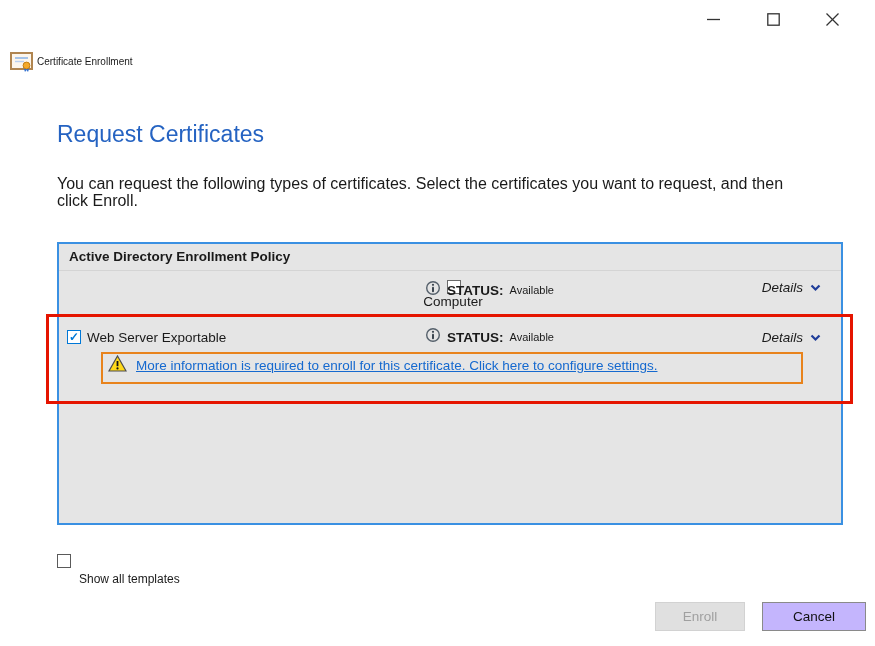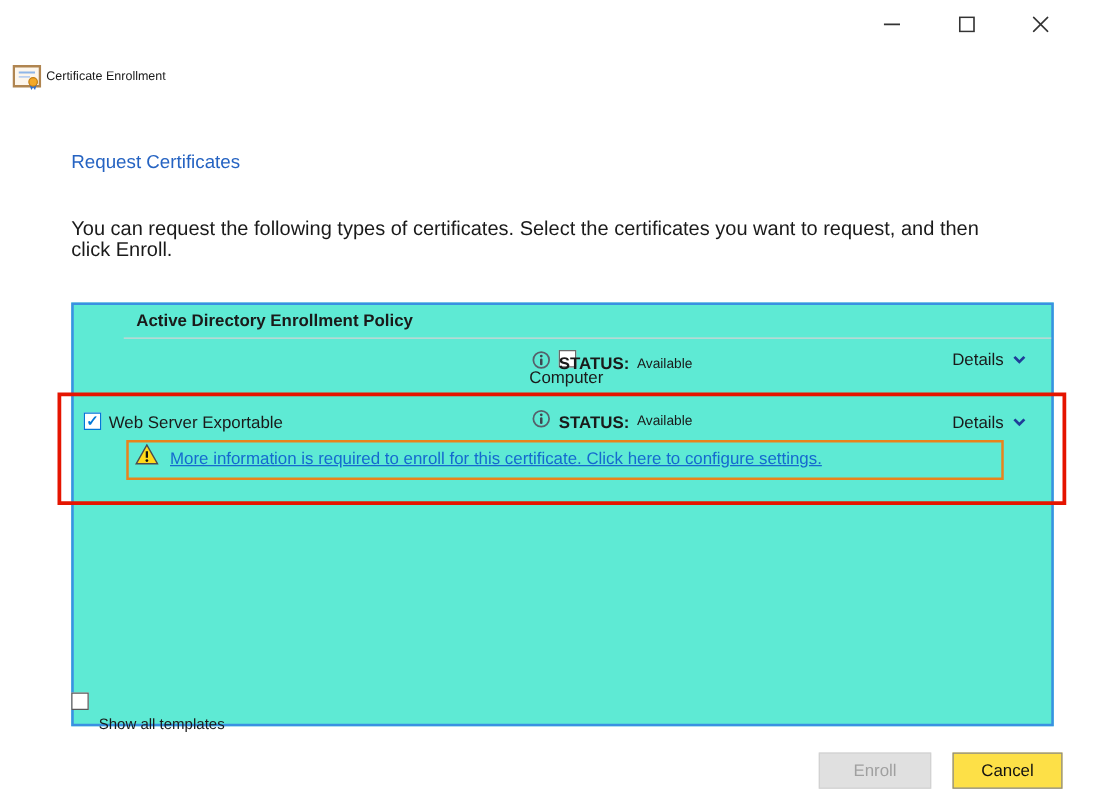--- a/index.html
+++ b/index.html
@@ -25,27 +25,27 @@
     position:absolute;top:6px;width:42px;height:30px;
     display:flex;align-items:center;justify-content:center;
     background:transparent;border:none;cursor:default;
   }
 
   
   .dlg-title{left:37px;top:56px;font-size:10px;}
   .dlg-icon{left:10px;top:52px;}
 
   
-  .page-heading{left:57px;top:121px;font-size:15px;color:var(--heading-blue);}
+  .page-heading{left:57px;top:121px;font-size:23px;color:var(--heading-blue);}
   .page-desc{left:57px;top:176px;width:758px;font-size:16px;line-height:16.5px;}
 
   
   .panel{
-    left:57px;top:242px;width:786px;height:339px;
-    border:2px solid var(--panel-blue);background:#5eead4;padding-left:40px;
+    left:57px;top:242px;width:786px;height:283px;
+    border:2px solid var(--panel-blue);background:#e5e5e5;
   }
   .panel-header{
     height:27px;line-height:26px;padding-left:10px;
     font-weight:bold;font-size:13.5px;
     border-bottom:1px solid #d4d4d4;
   }
   .row{position:absolute;left:0;right:0;height:28px;display:flex;align-items:center;}
   .row-1{top:36px;flex-direction:column;}
   .row-2{top:79px;}
   .checkbox{
@@ -55,21 +55,21 @@
     font-size:12px;font-weight:bold;color:var(--checkbox-blue);line-height:1;
   }
   .checkbox.checked{border-color:var(--checkbox-blue);}
   .row-label{margin-left:6px;font-size:13.5px;}
   .status-cluster{position:absolute;left:366px;display:flex;align-items:center;gap:6px;}
   .status-label{font-weight:bold;font-size:13.5px;}
   .status-value{font-size:11px;text-align:right;}
   .details{
     position:absolute;right:20px;display:flex;gap:7px;
     font-size:13.5px;background:transparent;border:none;cursor:default;
-    font-family:inherit;color:var(--text);
+    font-family:inherit;color:var(--text);font-style:italic;
   }
   .warning-row{position:absolute;top:111px;left:49px;display:flex;align-items:center;gap:9px;}
   .warning-link{
     font-size:13.5px;color:var(--link-blue);text-decoration:underline;cursor:pointer;
     background:transparent;border:none;font-family:inherit;text-align:center;
   }
 
   
   .red-box{
     left:46px;top:314px;width:807px;height:90px;
@@ -82,21 +82,21 @@
 
   
   .show-all{left:57px;top:536px;display:flex;align-items:center;gap:8px;}
   .show-all .checkbox{margin-left:0;border-color:#5a5a5a;}
   .show-all-label{font-size:12px;margin-top:36px;}
   .btn{
     position:absolute;top:602px;height:29px;font-size:13.5px;
     font-family:inherit;text-align:center;
   }
   .btn-enroll{left:655px;width:90px;background:#e0e0e0;border:1px solid #d2d2d2;color:#a0a0a0;}
-  .btn-cancel{left:762px;width:88px;background:#fde047;border:1px solid #8a8a8a;color:#111;}
+  .btn-cancel{left:762px;width:104px;background:#c4b5fd;border:1px solid #8a8a8a;color:#111;}
 </style>
 </head>
 <body>
 
 <button class="win-btn" style="left:692px;">
   <span>
     <svg width="13" height="13" viewBox="0 0 13 13">
         <line x1="0" y1="6.5" x2="13" y2="6.5" stroke="#333" stroke-width="1.3"></line>
       </svg>
   </span>

